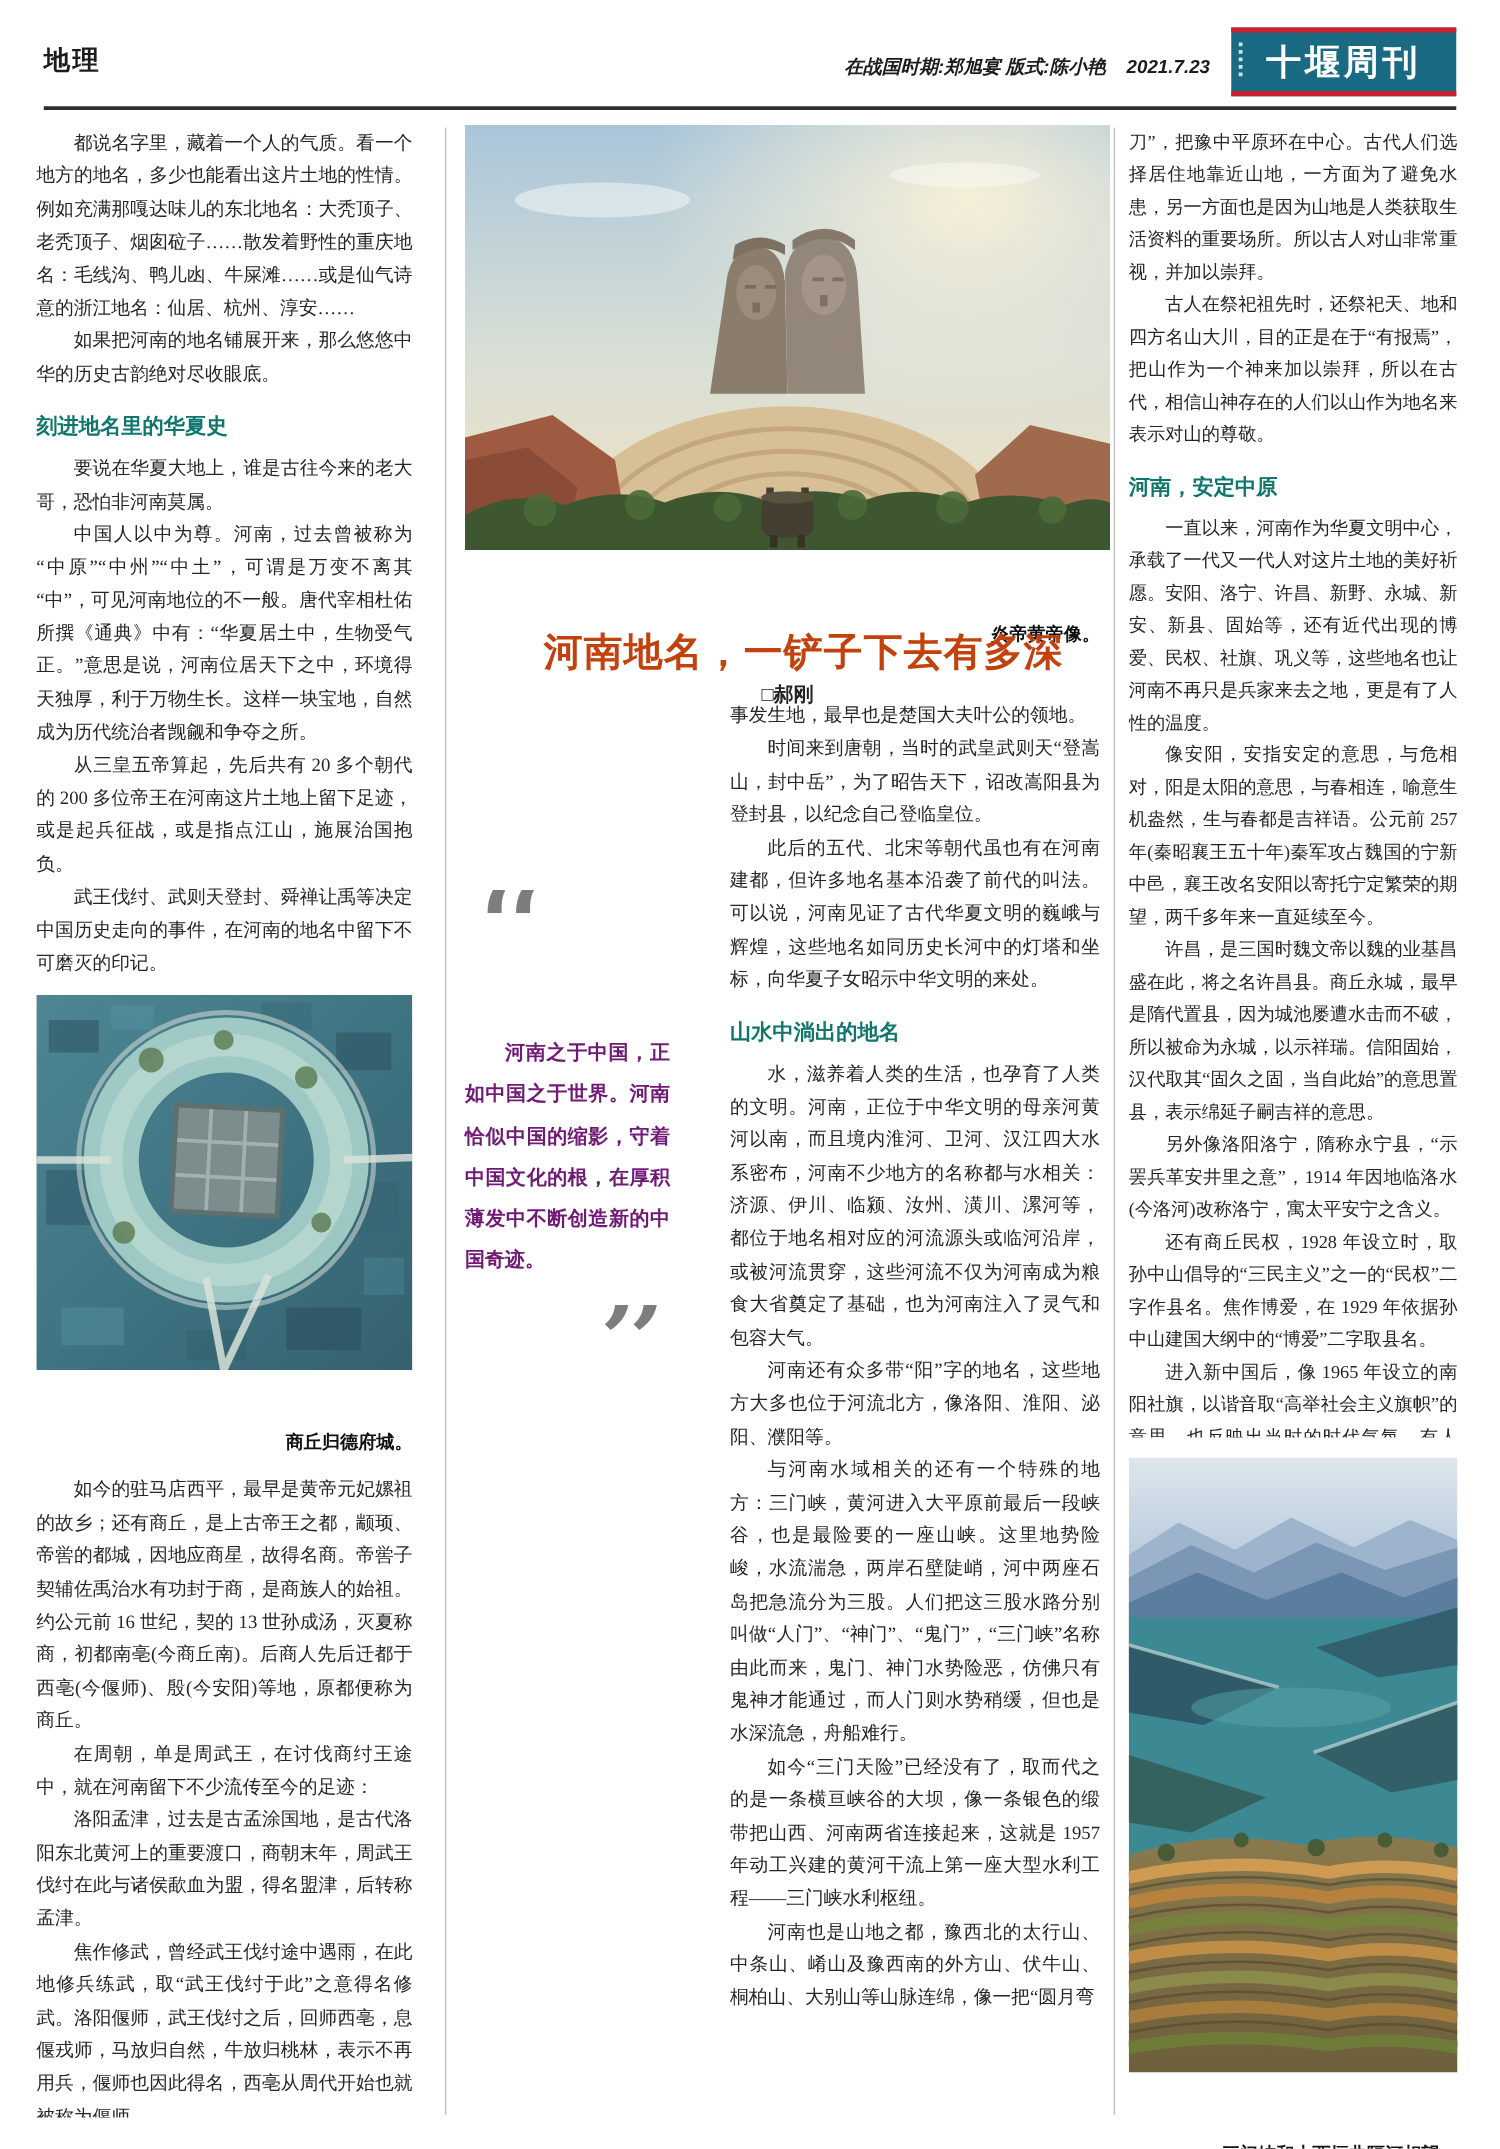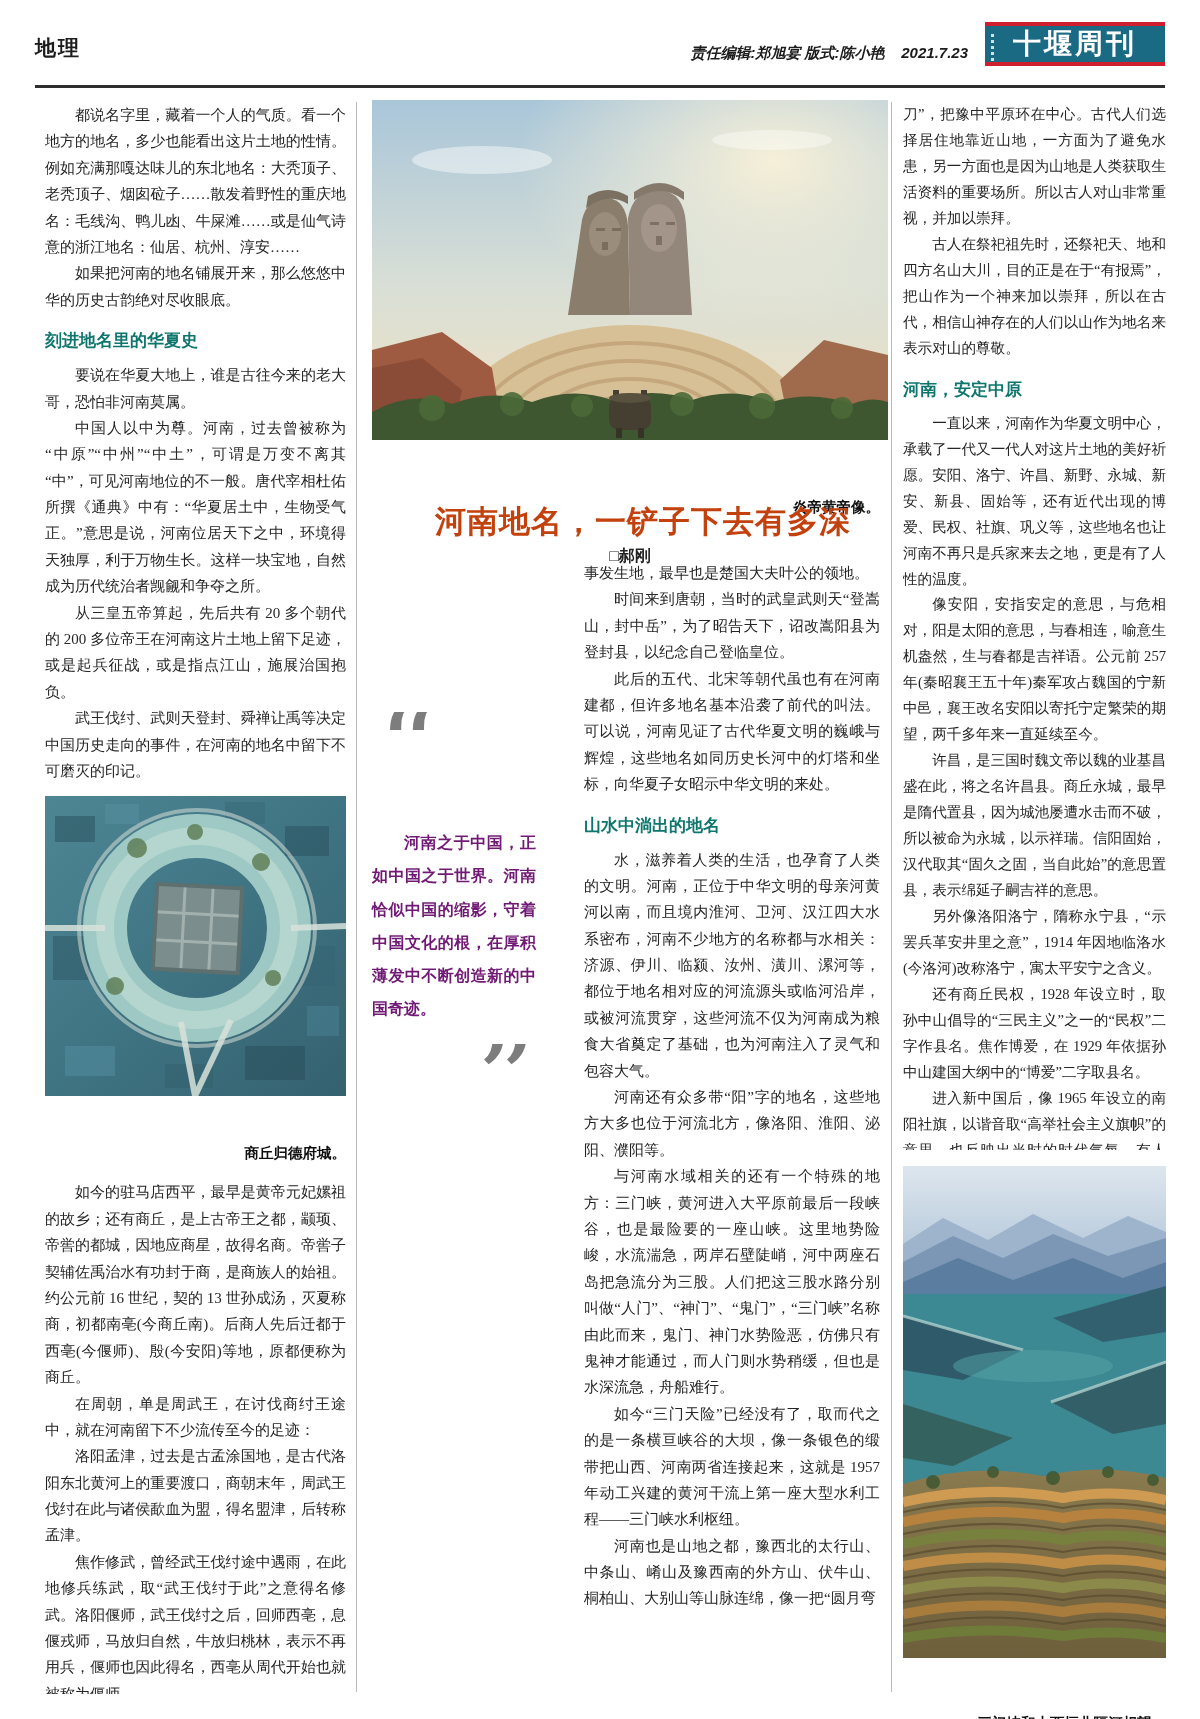--- a/index.html
+++ b/index.html
@@ -3,42 +3,42 @@
 <meta charset="utf-8">
 <style>
   html,body{margin:0;padding:0;width:1200px;height:1719px;overflow:hidden;background:#ffffff;}
   body{font-family:"Liberation Serif","DejaVu Serif",serif;color:#252525;position:relative;}
 
   
   .section-label{position:absolute;left:35px;top:34px;font-family:"Liberation Sans","DejaVu Sans",sans-serif;
     font-size:21px;font-weight:bold;color:#1c1c1c;letter-spacing:2px;text-align:center;}
   .editors-line{position:absolute;right:232px;top:44px;font-family:"Liberation Sans","DejaVu Sans",sans-serif;
     font-size:15px;font-weight:bold;font-style:italic;color:#1c1c1c;white-space:nowrap;}
-  .masthead{position:absolute;left:985px;top:22px;width:180px;height:44px;box-sizing:border-box;
+  .masthead{position:absolute;left:985px;top:22px;width:180px;height:55px;box-sizing:border-box;
     background:#1a6a84;border-top:4px solid #cf1f2e;border-bottom:4px solid #cf1f2e;
     display:flex;align-items:center;justify-content:center;}
   .masthead-title{color:#ffffff;font-family:"Liberation Serif","DejaVu Serif",serif;font-weight:bold;
     font-size:28px;letter-spacing:3px;white-space:nowrap;}
   .mast-side{position:absolute;left:6px;top:8px;width:3px;height:3px;background:#cfe2e8;
     box-shadow:0 6px 0 #cfe2e8,0 12px 0 #cfe2e8,0 18px 0 #cfe2e8,0 24px 0 #cfe2e8;}
   .head-rule{position:absolute;left:35px;top:85px;width:1130px;height:3px;background:#2e2e2e;}
 
   
   .vline{position:absolute;top:102px;height:1590px;width:1px;background:#bbbbbb;}
   #vline1{left:356px;} #vline2{left:891px;}
 
   .para{margin:0;font-size:15px;line-height:1.76;text-align:justify;text-indent:2em;
     text-justify:inter-ideograph;}
   .para.no-indent{text-indent:0;}
   .subhead{font-family:"Liberation Sans","DejaVu Sans",sans-serif;font-size:17px;font-weight:bold;
     color:#0f766e;margin:16px 0 10px 0;}
   .caption{font-family:"Liberation Sans","DejaVu Sans",sans-serif;font-weight:bold;font-size:14.5px;
     color:#101010;text-align:right;margin-top:48px;}
 
-  #col1{position:absolute;left:45px;top:102px;width:301px;height:1592px;overflow:hidden;}
+  #col1{position:absolute;left:29px;top:102px;width:301px;height:1592px;overflow:hidden;}
   #col1-photo{margin:12px 0 8px 0;line-height:0;}
   #col1 .caption{margin-bottom:16px;}
 
   #col2-text{position:absolute;left:584px;top:560px;width:296px;height:1134px;overflow:hidden;}
   #col3{position:absolute;left:903px;top:102px;width:263px;height:1048px;overflow:hidden;}
   #col3 .para{font-size:14.6px;line-height:1.78;}
 
   
   #hero-photo{position:absolute;left:372px;top:100px;width:516px;height:340px;line-height:0;}
   #hero-caption{position:absolute;left:372px;top:450px;width:508px;}
@@ -58,21 +58,21 @@
 
   
   #col3-photo{position:absolute;left:903px;top:1166px;width:263px;height:492px;line-height:0;}
   #col3-caption{position:absolute;left:903px;top:1666px;width:263px;}
 </style>
 </head>
 <body>
 
 <div class="section-label">地理</div>
 <div class="editors-line">
-  <span>责任编辑:郑旭宴 版式:陈小艳</span>
+  <span>在战国时期:郑旭宴 版式:陈小艳</span>
   <span>&nbsp;&nbsp;</span>
   <span>2021.7.23</span>
 </div>
 <div class="masthead">
   <div class="mast-side"></div>
   <span class="masthead-title">十堰周刊</span>
 </div>
 <div class="head-rule"></div>
 
 <div class="vline" id="vline1"></div>

